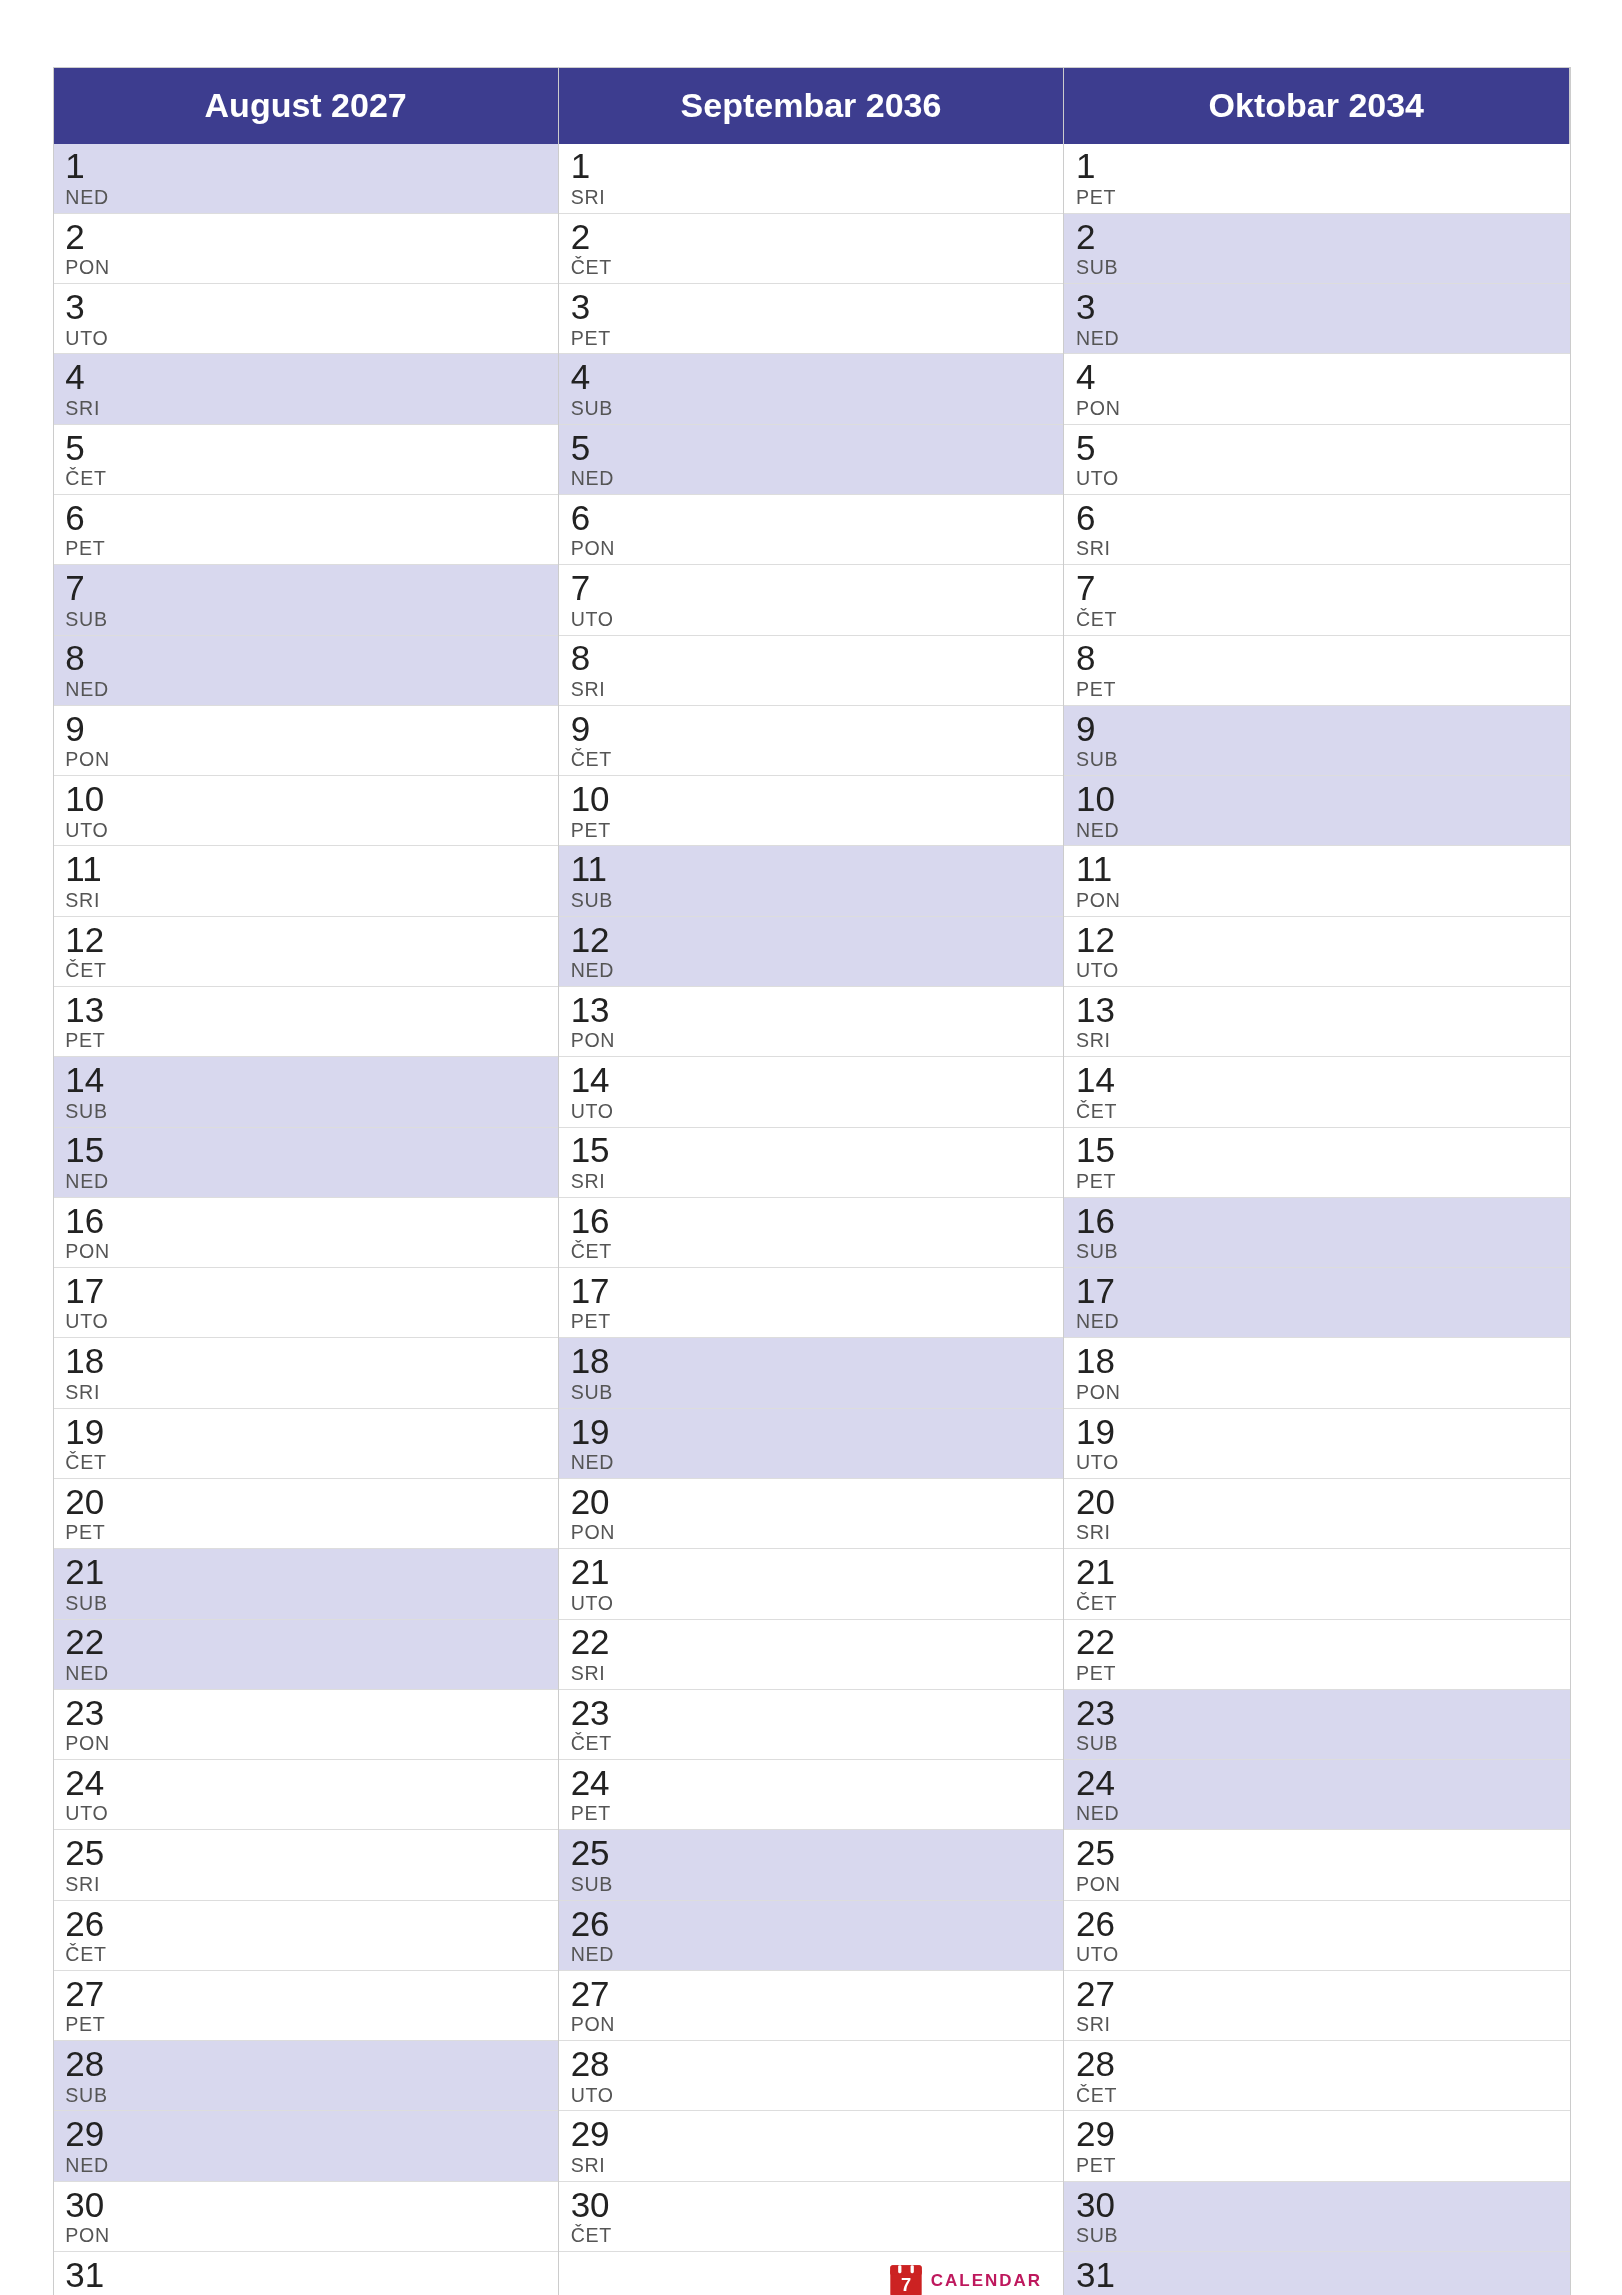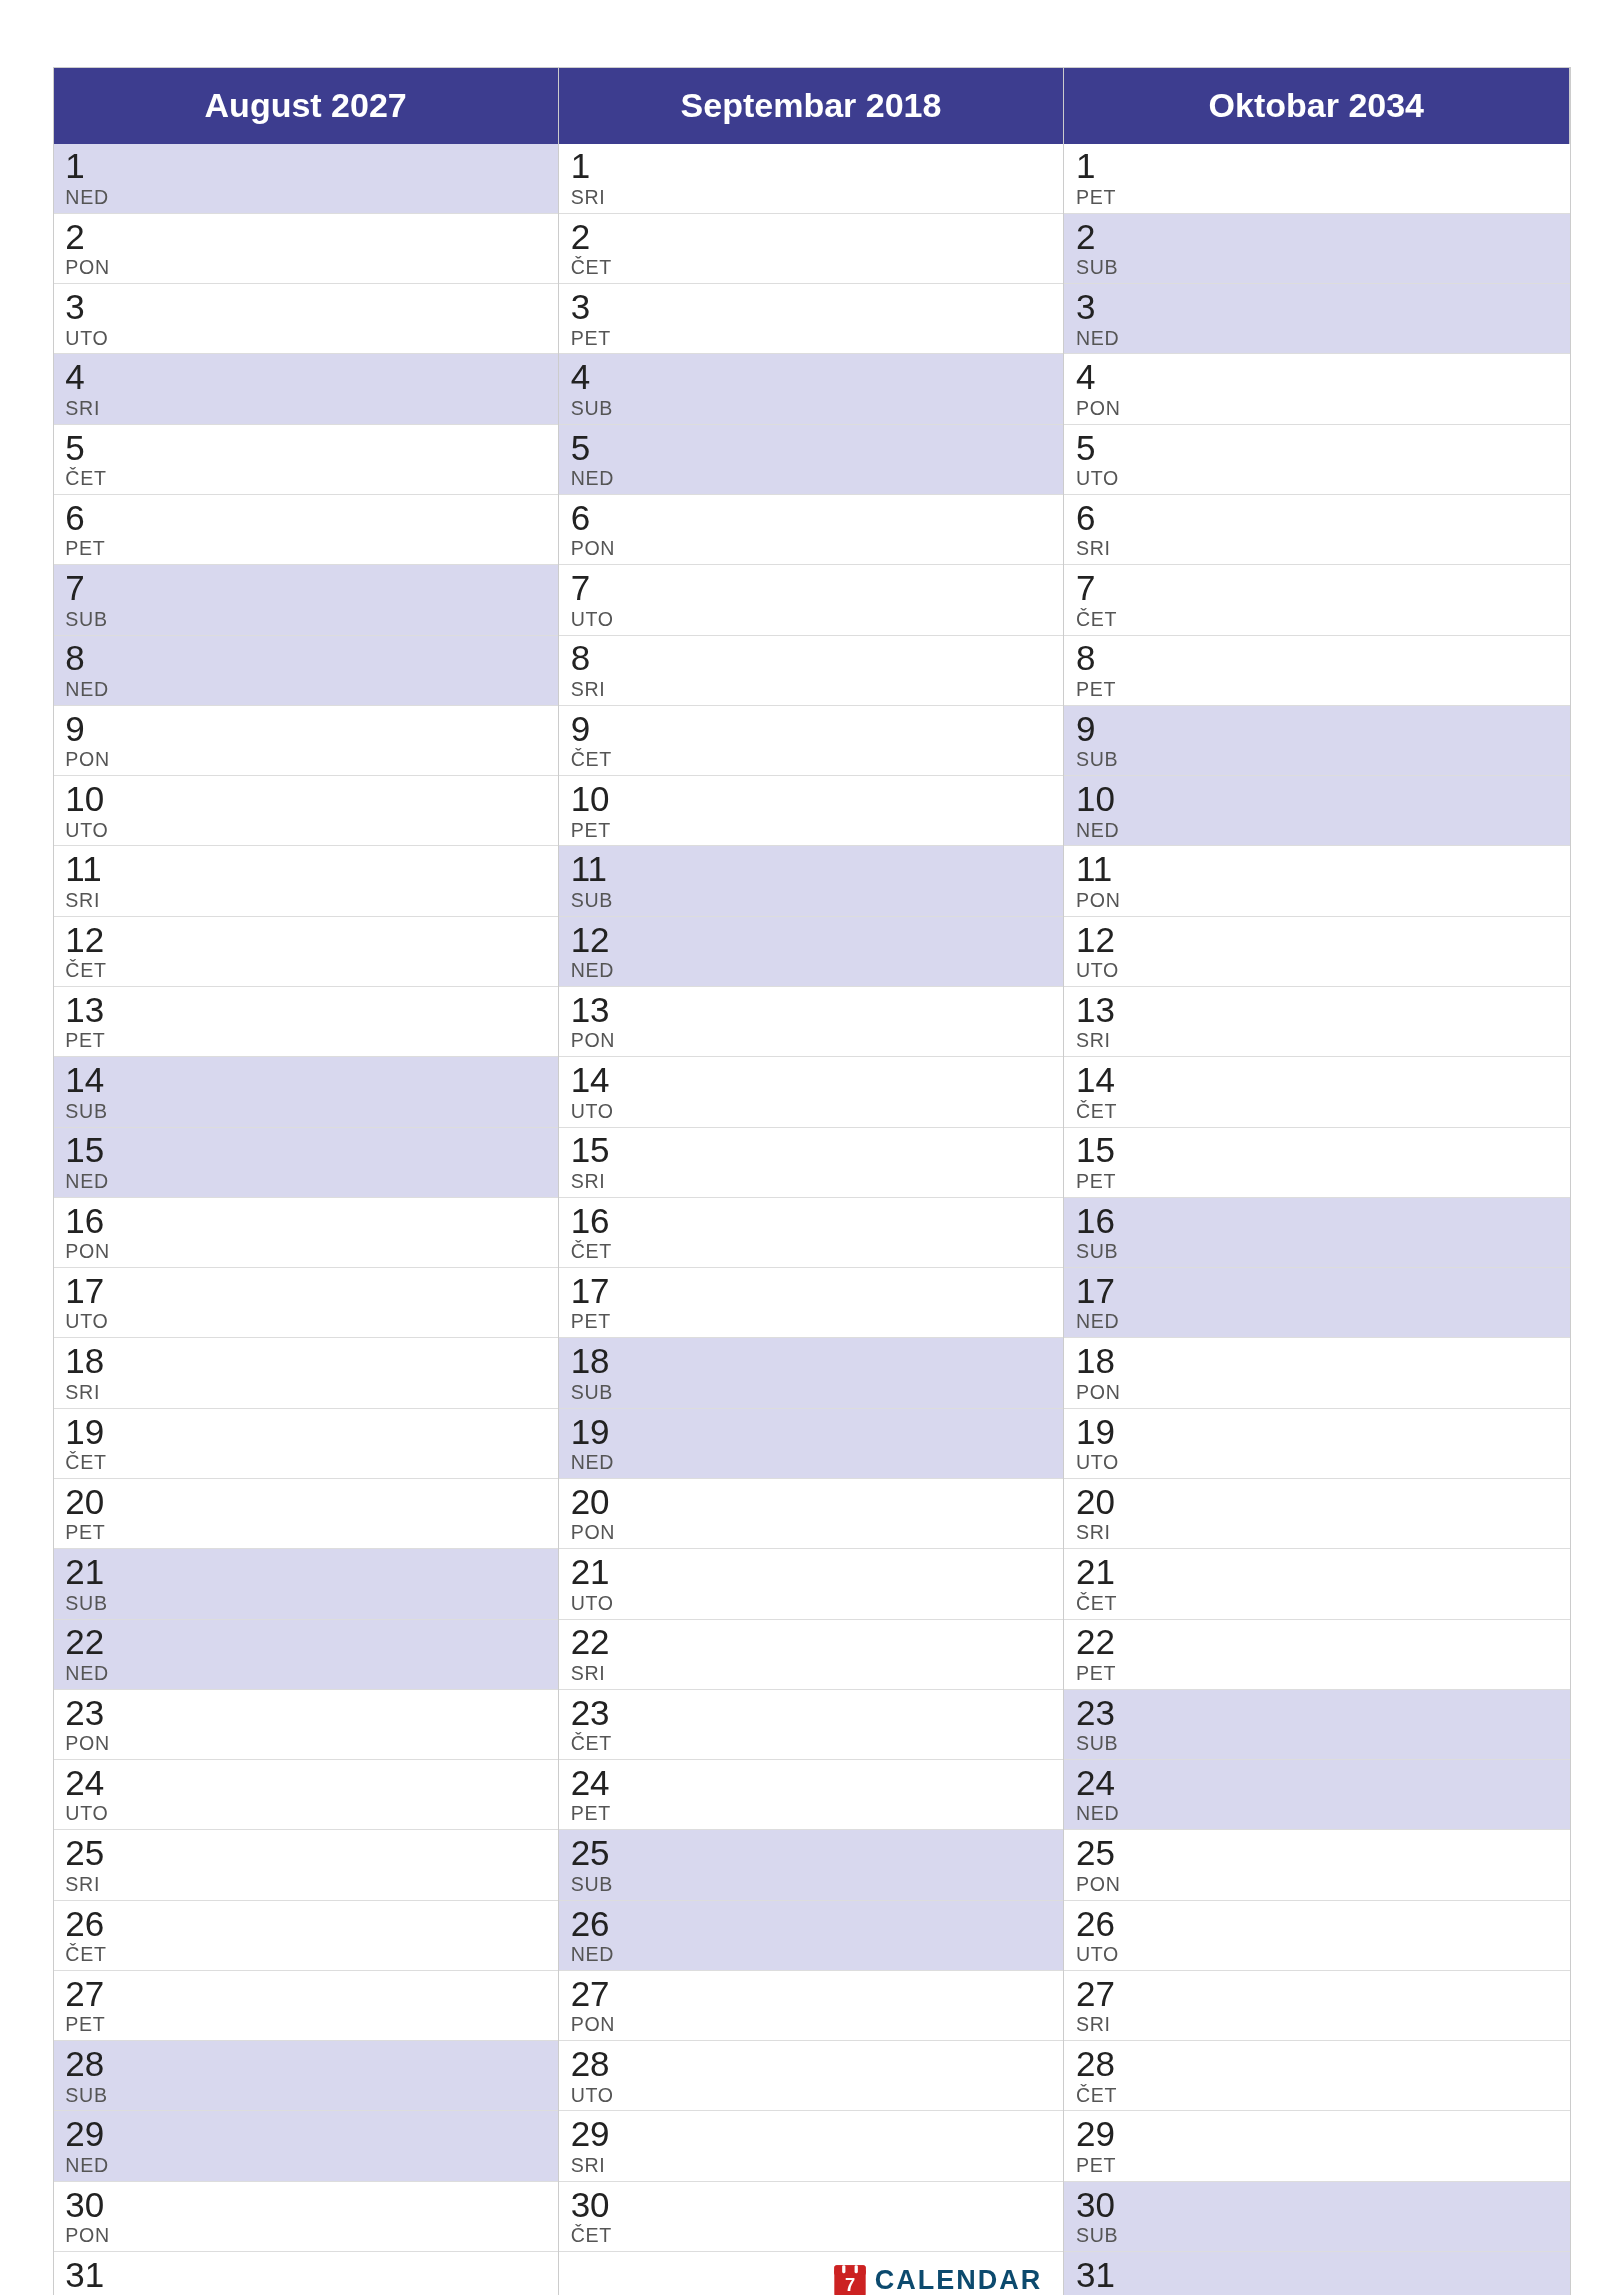--- a/index.html
+++ b/index.html
@@ -76,34 +76,34 @@
     .logo-text {
       display: flex;
       align-items: center;
       gap: 7.9px;
     }
     .logo-icon {
       width: 34px;
       height: 34px;
     }
     .logo-label {
-      font-size: 27px;
+      font-size: 17px;
       font-weight: bold;
-      color: #0c4a6e;
+      color: #be185d;
       letter-spacing: 2px;
     }
   </style>
 </head>
 <body>
 
 <div class="calendar-wrapper">
   <div class="calendar-grid">
 
     <div class="month-header">August 2027</div>
-    <div class="month-header">Septembar 2018</div>
+    <div class="month-header">Septembar 2036</div>
     <div class="month-header">Oktobar 2034</div>
 
     <div class="days-column" id="august-col">
         <div class="day-cell highlight">
           <span class="day-num">1</span>
           <span class="day-name">NED</span>
         </div>
         <div class="day-cell">
           <span class="day-num">2</span>
           <span class="day-name">PON</span>

